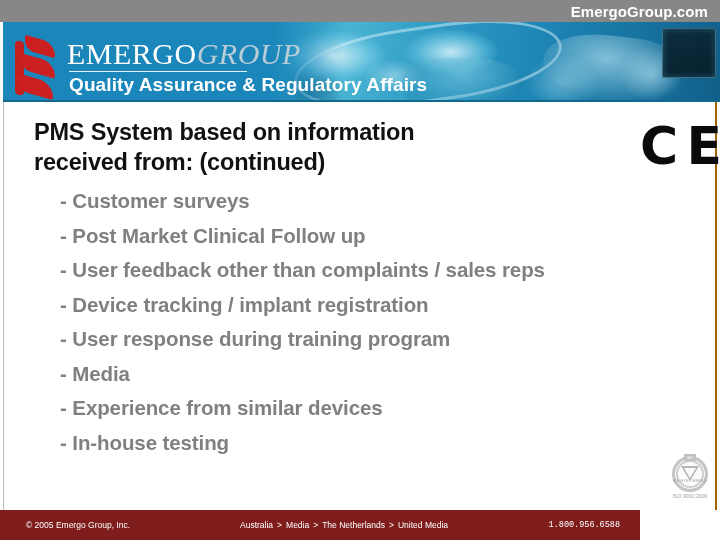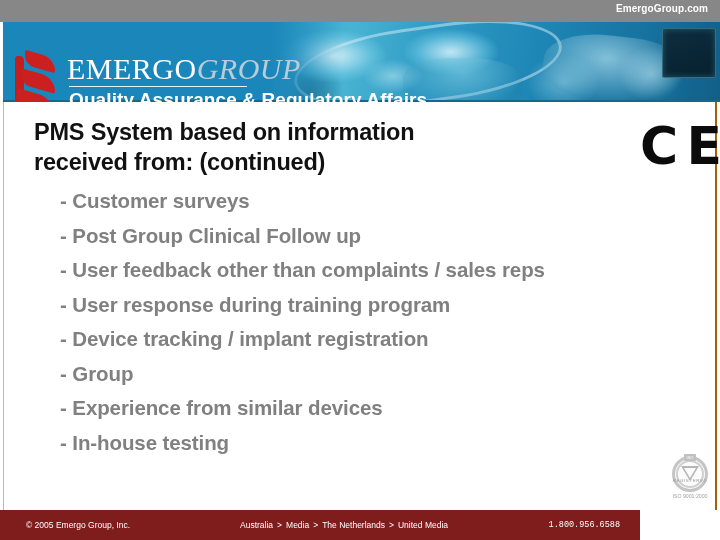--- a/index.html
+++ b/index.html
@@ -17,21 +17,21 @@
 
   
   .topbar {
     position:absolute; left:0; top:0;
     width:720px; height:22px;
     background:#878787;
   }
   .topbar .site {
     position:absolute; right:12px; top:3px;
     color:#ffffff;
-    font-size:10px;
+    font-size:15px;
     font-weight:bold;
     letter-spacing:0.1px;
     white-space:nowrap;
   }
 
   
   .banner {
     position:absolute; left:3px; top:22px;
     width:717px; height:80px;
     overflow:hidden;
@@ -92,21 +92,21 @@
     position:absolute; left:0; top:0; width:717px; height:80px;
     background:linear-gradient(to right, rgba(26,134,186,1) 0px, rgba(26,134,186,1) 268px, rgba(26,134,186,.55) 300px, rgba(26,134,186,0) 340px);
   }
   .banner-bottomline {
     position:absolute; left:0; bottom:0; width:717px; height:2px;
     background:#12698f;
   }
 
   
   .logo {
-    position:absolute; left:12px; top:28px;
+    position:absolute; left:12px; top:13px;
     width:250px; height:66px;
   }
   .logo-mark {
     position:absolute; left:0; top:4px;
     width:44px; height:58px;
   }
   .logo-mark i {
     position:absolute;
     display:block;
     background:#cc2020;
@@ -288,25 +288,25 @@
   </div>
 
   <div class="body-area">
 
     <div class="title">PMS System based on information received from: (continued)</div>
 
     <div class="ce-mark">C E</div>
 
     <ul class="bullets">
       <li>- Customer surveys</li>
-      <li>- Post Group Clinical Follow up</li>
+      <li>- Post Market Clinical Follow up</li>
       <li>- User feedback other than complaints / sales reps</li>
+      <li>- Device tracking / implant registration</li>
       <li>- User response during training program</li>
-      <li>- Device tracking / implant registration</li>
-      <li>- Group</li>
+      <li>- Media</li>
       <li>- Experience from similar devices</li>
       <li>- In-house testing</li>
     </ul>
   </div>
 
   <div class="iso-seal">
     <div class="ring"></div>
     <div class="ring2"></div>
     <div class="tri"></div>
     <div class="tri-in"></div>

